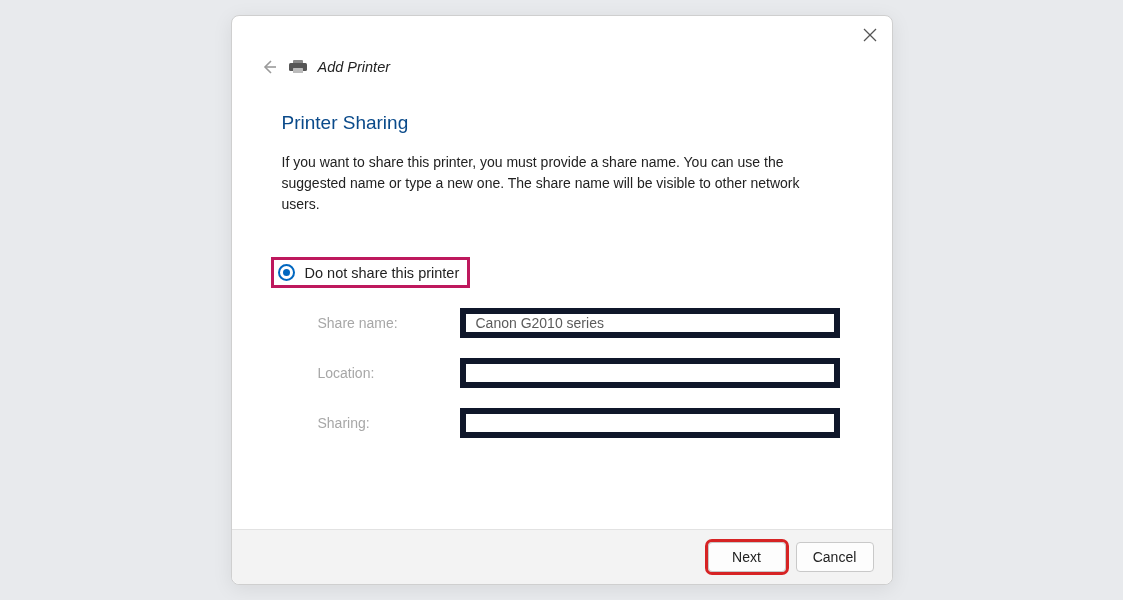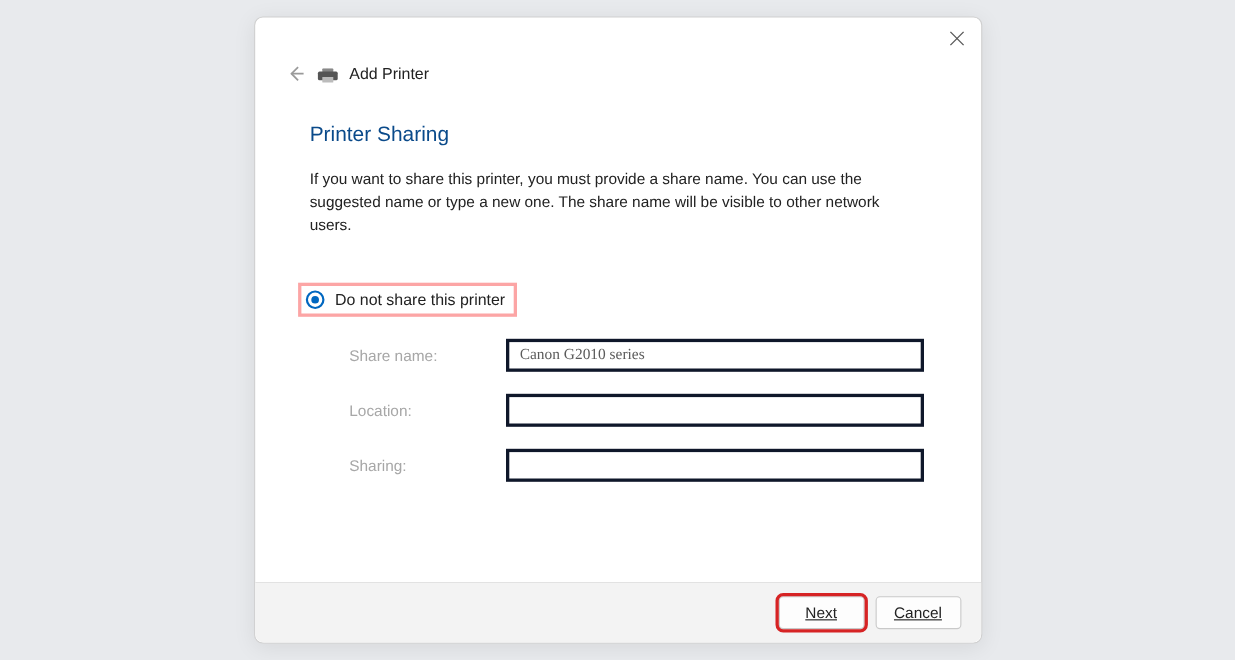--- a/index.html
+++ b/index.html
@@ -33,23 +33,24 @@
       padding: 0 14px;
     }
     .close-x {
       width: 16px;
       height: 16px;
       cursor: pointer;
       color: #555;
     }
     .header-row {
       display: flex;
-      align-items: flex-end;
+      align-items: center;
       padding: 4px 28px 8px 28px;
       gap: 10px;
+      font-style: italic;
     }
     .back-arrow {
       width: 18px; height: 18px;
       color: #9a9a9a;
       cursor: pointer;
     }
     .printer-icon {
       width: 20px; height: 14px;
       position: relative;
     }
@@ -76,21 +77,21 @@
       margin-bottom: 42px;
     }
     .radio-group { margin-left: -4px; }
     .radio-row {
       display: flex;
       align-items: center;
       gap: 10px;
       margin-bottom: 16px;
     }
     .radio-row.highlighted {
-      border: 3px solid #fca5a5;
+      border: 3px solid #be185d;
       padding: 4px 8px 4px 4px;
       margin-left: -7px;
       margin-bottom: 13px;
       width: fit-content;
     }
     .radio {
       width: 17px; height: 17px;
       border: 1.5px solid #7a7a7a;
       border-radius: 50%;
       background: #fff;
@@ -119,38 +120,37 @@
       column-gap: 12px;
       align-items: center;
     }
     .form-label {
       font-size: 14px;
       color: #a7a7a7;
     }
     .text-input {
       width: 380px;
       height: 30px;
-      border: 3px solid #0f172a;
+      border: 6px solid #0f172a;
       background: #fff;
       padding: 4px 10px;
       font-size: 14px;
       color: #5b5b5b;
-      font-family: Liberation Serif, serif;
+      font-family: Liberation Sans, sans-serif;
     }
     .footer {
       height: 55px;
       background: #f3f3f3;
       border-top: 1px solid #e2e2e2;
       border-radius: 0 0 8px 8px;
       display: flex;
       justify-content: flex-end;
       align-items: center;
       gap: 10px;
       padding: 0 18px;
-      text-decoration: underline;
     }
     .btn {
       min-width: 78px;
       height: 30px;
       background: #fdfdfd;
       border: 1px solid #c9c9c9;
       border-radius: 4px;
       font-size: 14px;
       color: #222;
       cursor: pointer;

